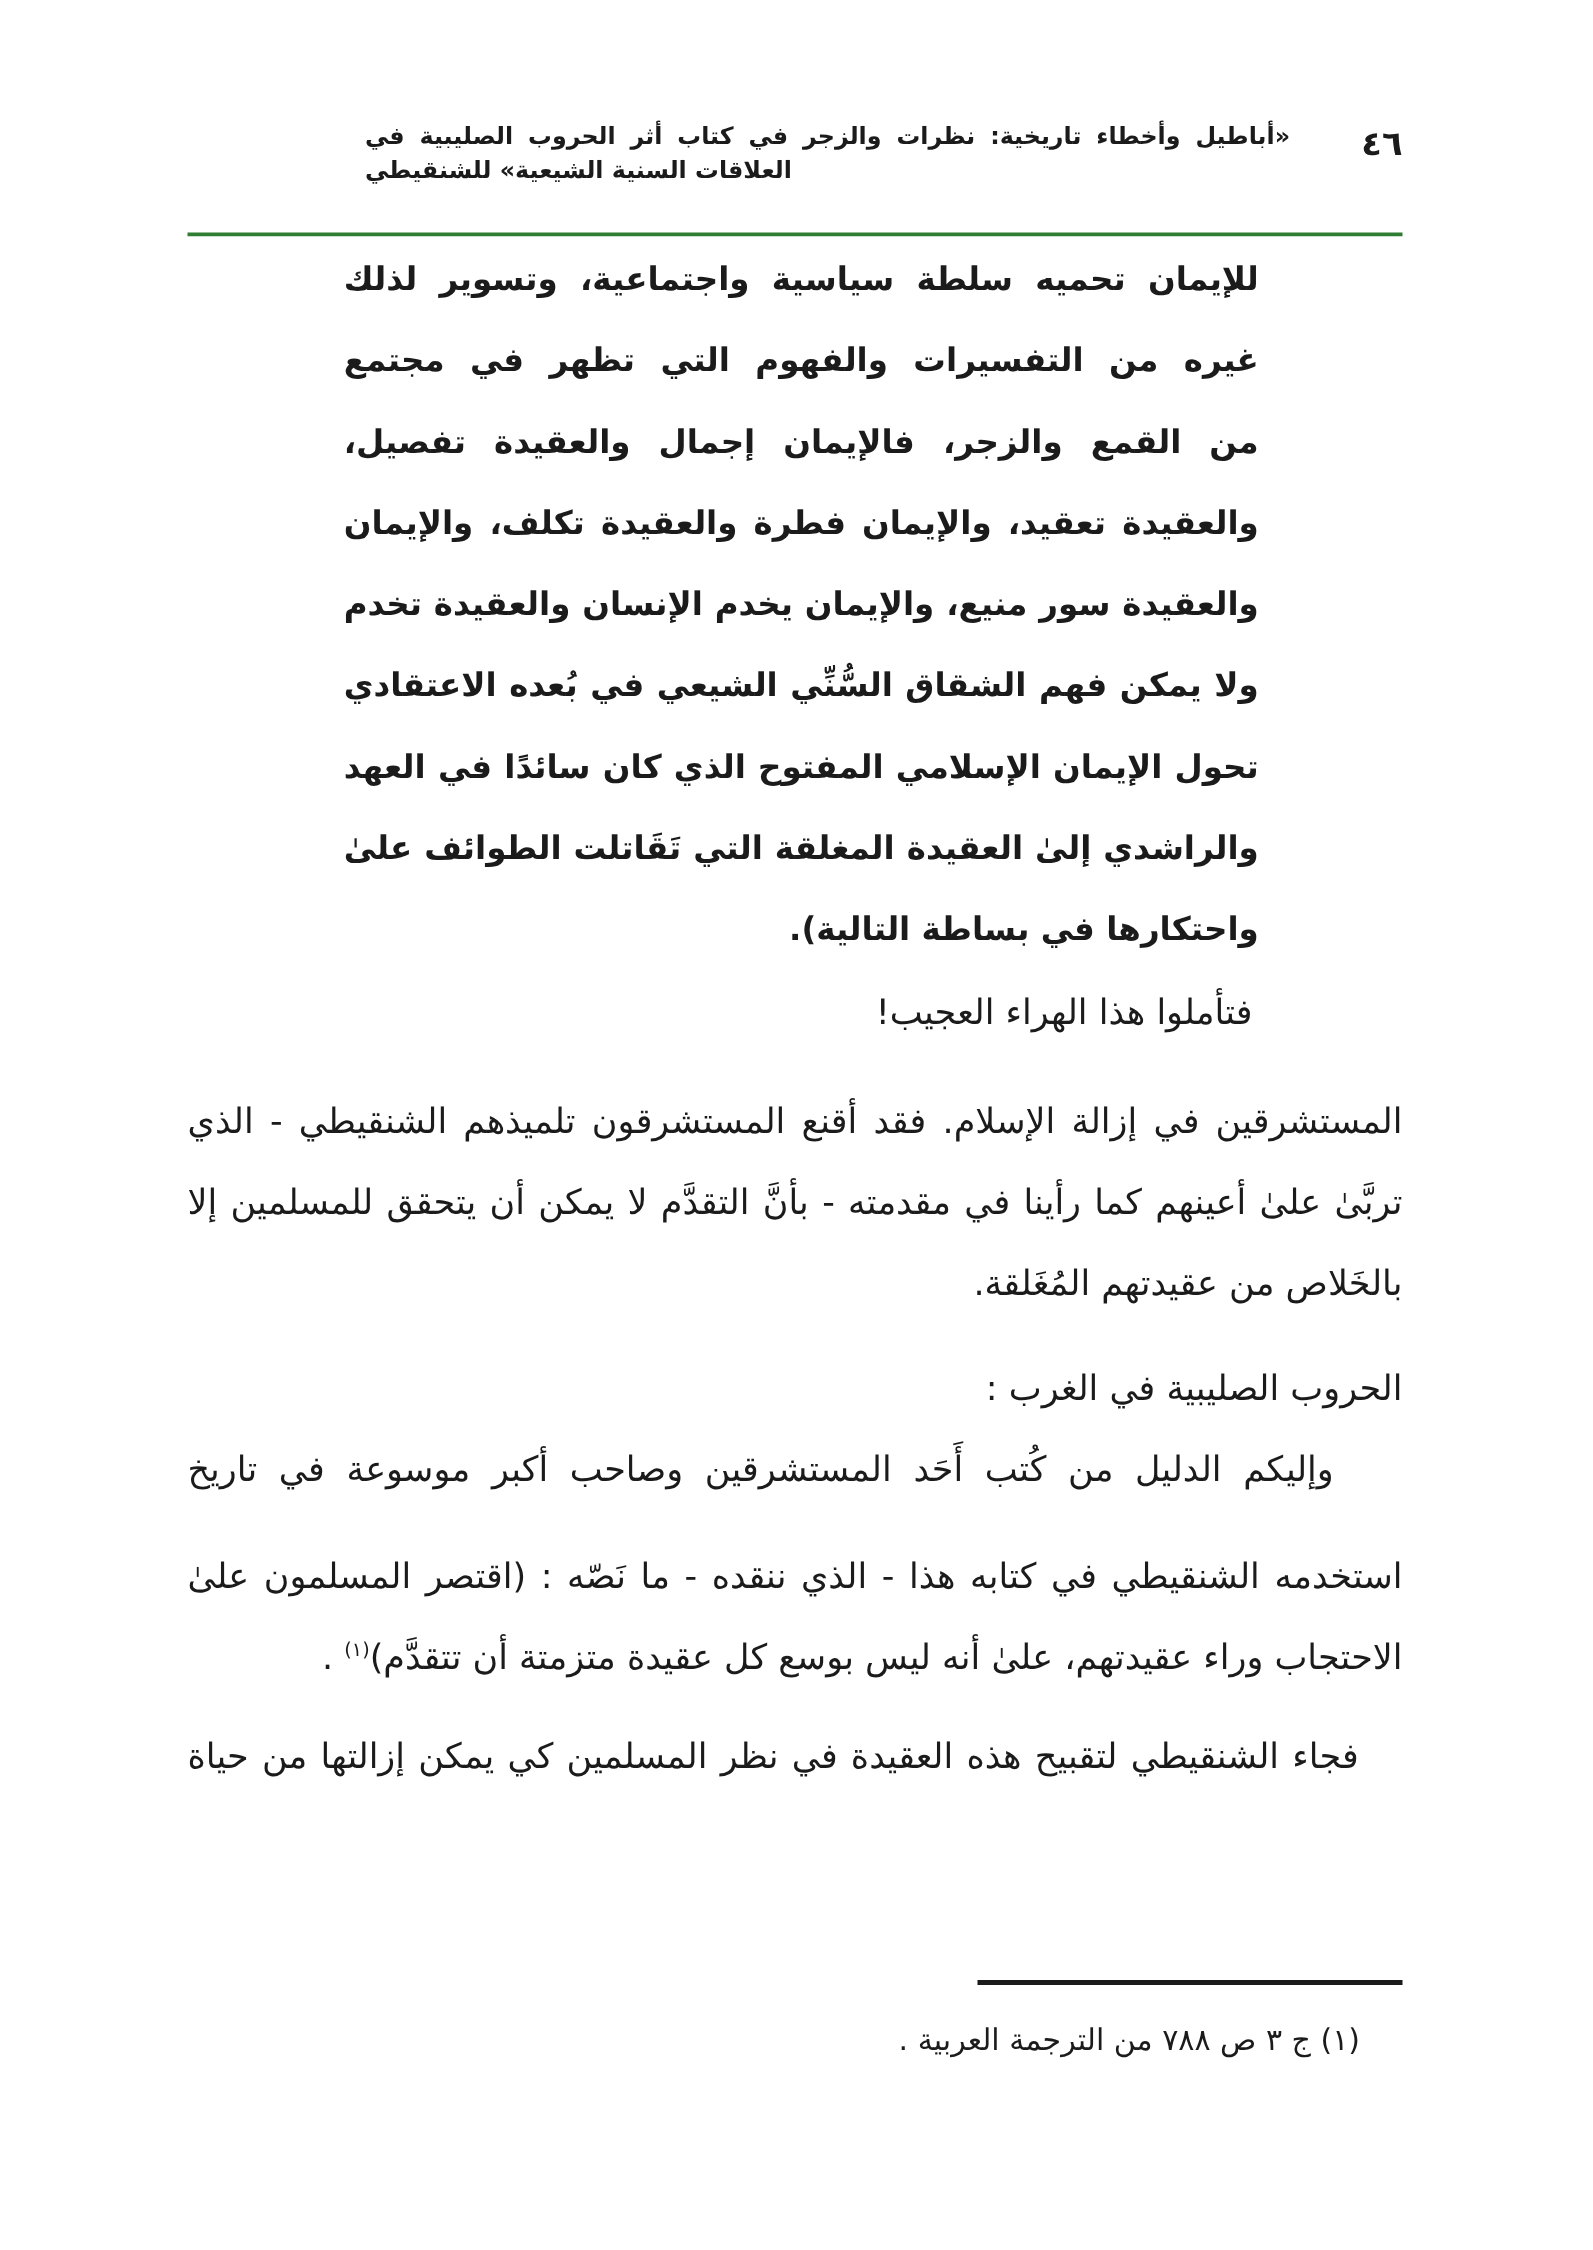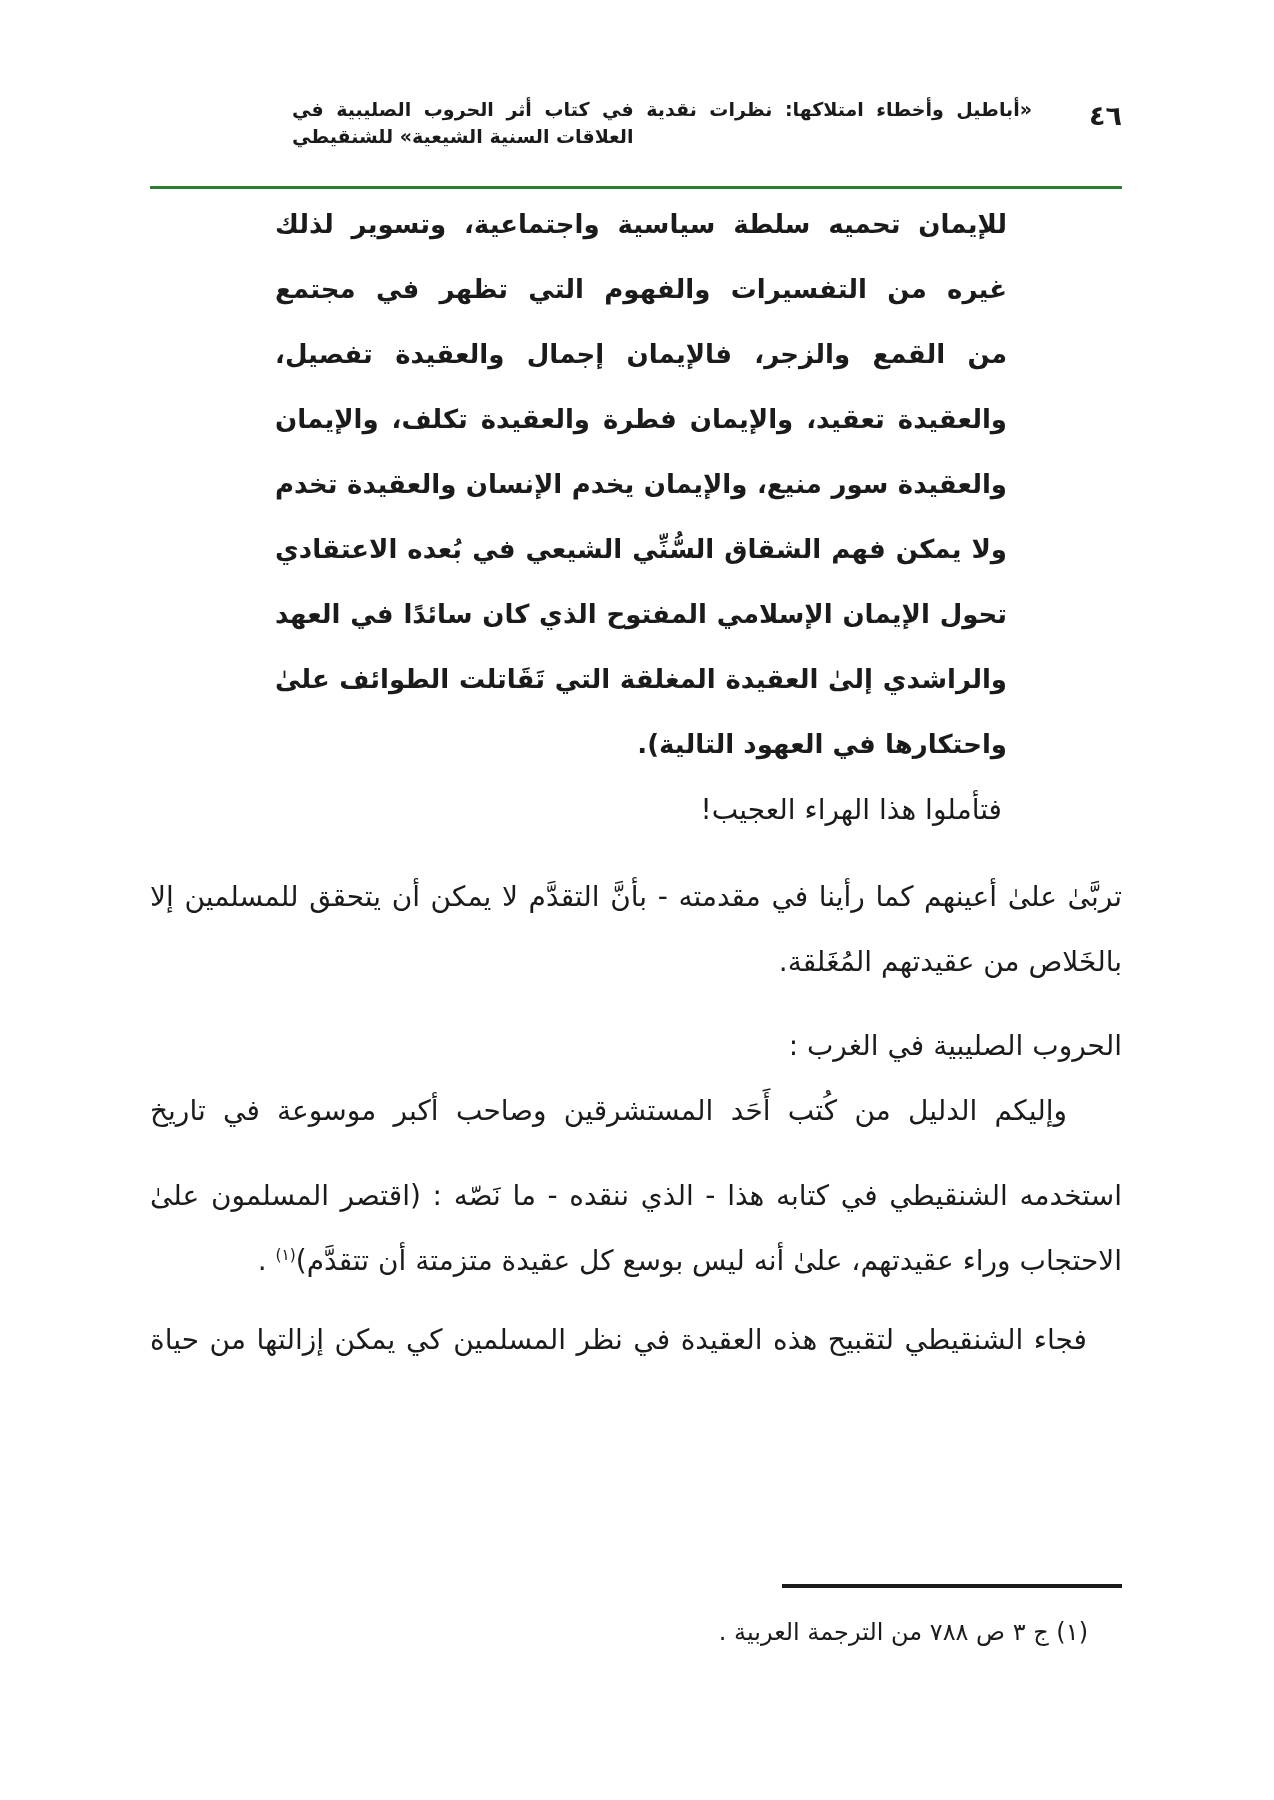--- a/index.html
+++ b/index.html
@@ -56,43 +56,44 @@
     font-size:24px;line-height:44px;text-align:right;
   }
 </style>
 </head>
 <body>
 
 <div class="page">
 
   <div class="header">
     <div class="pagenum">٤٦</div>
-    <div class="htitle">«أباطيل وأخطاء امتلاكها: نظرات نقدية في كتاب أثر الحروب الصليبية في العلاقات السنية الشيعية» للشنقيطي</div>
+    <div class="htitle">«أباطيل وأخطاء تاريخية: نظرات والزجر في كتاب أثر الحروب الصليبية في العلاقات السنية الشيعية» للشنقيطي</div>
   </div>
   <div class="hrule" style="background: rgb(46, 125, 50);"></div>
 
   <div class="content">
 
     <div class="quote">
       <div class="line">للإيمان تحميه سلطة سياسية واجتماعية، وتسوير لذلك التفسير دون</div>
       <div class="line">غيره من التفسيرات والفهوم التي تظهر في مجتمع المؤمنين - بسور</div>
       <div class="line">من القمع والزجر، فالإيمان إجمال والعقيدة تفصيل، والإيمان بساطة</div>
       <div class="line">والعقيدة تعقيد، والإيمان فطرة والعقيدة تكلف، والإيمان باب مفتوح</div>
       <div class="line">والعقيدة سور منيع، والإيمان يخدم الإنسان والعقيدة تخدم الدولة.</div>
       <div class="line">ولا يمكن فهم الشقاق السُّنِّي الشيعي في بُعده الاعتقادي إلا بفهم</div>
       <div class="line">تحول الإيمان الإسلامي المفتوح الذي كان سائدًا في العهد النبوي</div>
       <div class="line">والراشدي إلىٰ العقيدة المغلقة التي تَقَاتلت الطوائف علىٰ امتلاكها</div>
-      <div class="line end">واحتكارها في العهود التالية).</div>
+      <div class="line end">واحتكارها في بساطة التالية).</div>
     </div>
 
     <div class="para p1">
       <div class="line end ind120">فتأملوا هذا الهراء العجيب!</div>
     </div>
 
     <div class="para p2">
+      <div class="line">المستشرقين في إزالة الإسلام. فقد أقنع المستشرقون تلميذهم الشنقيطي - الذي</div>
       <div class="line">تربَّىٰ علىٰ أعينهم كما رأينا في مقدمته - بأنَّ التقدَّم لا يمكن أن يتحقق للمسلمين إلا</div>
       <div class="line end">بالخَلاص من عقيدتهم المُغَلقة.</div>
     </div>
 
     <div class="para p3">
       <div class="line end">الحروب الصليبية في الغرب :</div>
       <div class="line ind55">وإليكم الدليل من كُتب أَحَد المستشرقين وصاحب أكبر موسوعة في تاريخ</div>
     </div>
 
     <div class="para p4">

